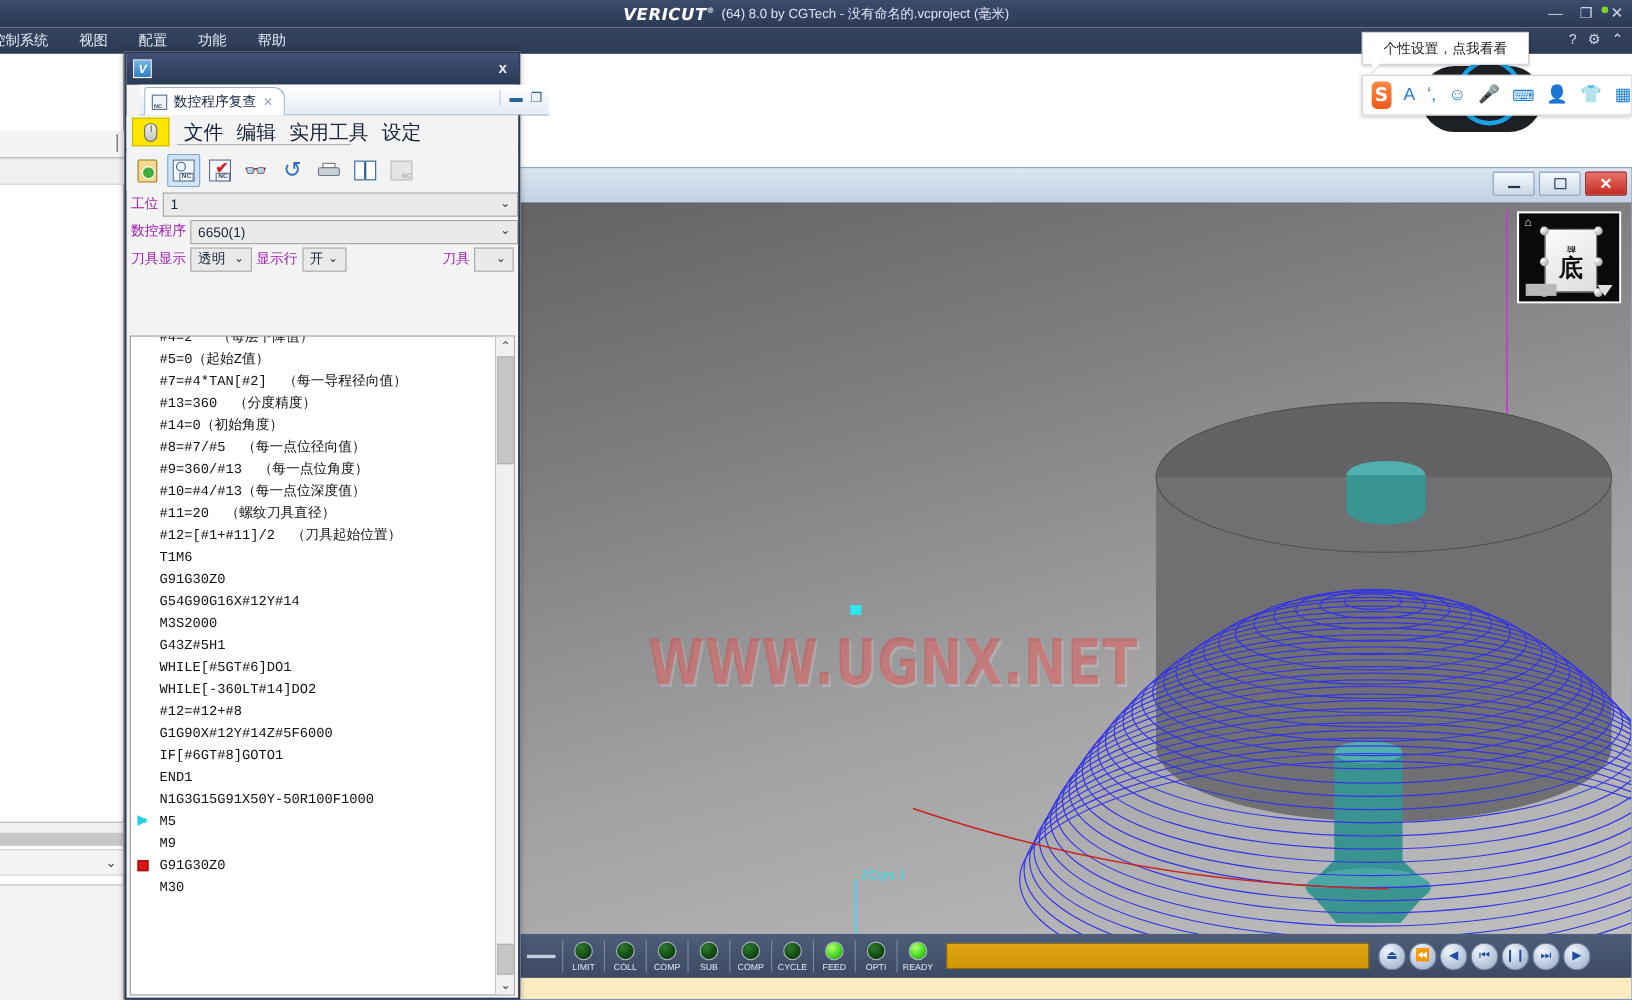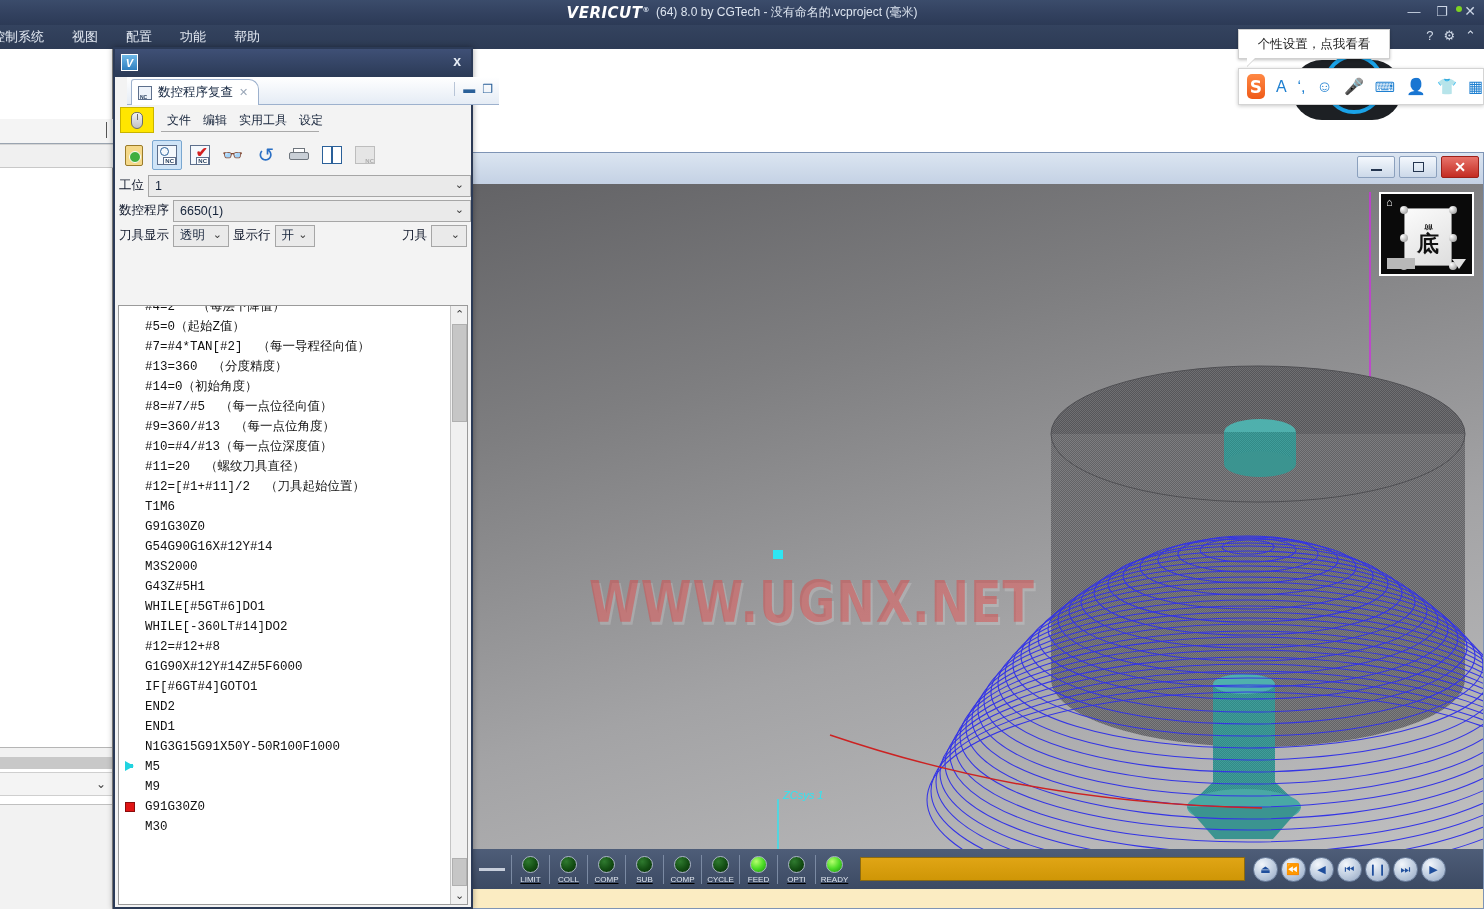--- a/index.html
+++ b/index.html
@@ -150,21 +150,21 @@
   
   .view3d-status {
     position:absolute; left:0px; top:696px; width:1010px; height:40px;
     background: linear-gradient(180deg,#4e5d78 0%, #3c4a63 100%);
     display:flex; align-items:center; padding-left:6px; gap:0;
   }
   .sb-dash { width:26px; height:3px; background:#c7cedb; margin-right:6px; }
   .led-group { display:flex; align-items:flex-start; }
   .led-cell {
     display:flex; flex-direction:column; align-items:center;
-    padding:0 4px; border-left:1px solid #7b8aa3; min-width:38px;text-decoration:underline;
+    padding:0 4px; border-left:1px solid #7b8aa3; min-width:38px;
   }
   .led {
     width:17px; height:17px; border-radius:50%;
     background: radial-gradient(circle at 35% 30%, #2f7a2f 0%, #134d13 55%, #0a2d0a 100%);
     border:1px solid #aab4c4; margin-top:1px;
   }
   .led.on {
     background: radial-gradient(circle at 35% 30%, #b6ff6e 0%, #4ddc27 50%, #1c8a12 100%);
   }
   .led-label { font-size:8px; color:#dfe5ee; margin-top:2px; letter-spacing:0px; }
@@ -247,21 +247,21 @@
     display:flex; align-items:center; justify-content:center;
   }
   .mouse-glyph {
     width:12px; height:17px; border-radius:6px 6px 7px 7px;
     background: linear-gradient(180deg,#f2f2f2 0%, #c2c2c2 100%);
     border:1px solid #6b6b6b; position:relative;
   }
   .mouse-glyph::after {
     content:""; position:absolute; left:5px; top:1px; width:1px; height:6px; background:#6b6b6b;
   }
-  .nc-menu-item { font-size:12px; color:#15233a; padding:3px 6px; cursor:default; }
+  .nc-menu-item { font-size:18px; color:#15233a; padding:3px 6px; cursor:default; }
   .nc-menu-underline {
     position:absolute; left:46px; top:82px; width:158px; height:1px; background:#a9a9a9;
   }
 
   .nc-toolbar {
     position:absolute; left:0; top:88px; width:356px; height:36px;
     background:#f3f3f3; display:flex; align-items:center; gap:3px; padding-left:4px;
   }
   .tb-btn {
     width:30px; height:30px; display:flex; align-items:center; justify-content:center;
@@ -279,21 +279,21 @@
   .ic-print { width:20px;height:15px;position:relative;}
   .ic-print .body{position:absolute;left:0;top:4px;width:20px;height:8px;background:#c9cfd6;border:1px solid #6e757d;border-radius:2px;}
   .ic-print .paper{position:absolute;left:4px;top:0;width:12px;height:5px;background:#fff;border:1px solid #6e757d;}
   .ic-split { width:20px;height:18px;border:1.5px solid #2a6099;background:#fff;position:relative;}
   .ic-split::after{content:"";position:absolute;left:8px;top:0;width:1.5px;height:100%;background:#2a6099;}
   .ic-dim { width:20px;height:18px;border:1.5px solid #b0b0b0;background:#e2e2e2;position:relative;opacity:.8;}
   .ic-dim .lbl{position:absolute;right:0;bottom:-1px;font-size:6px;font-weight:bold;color:#9a9a9a;}
 
   .nc-fields { position:absolute; left:0; top:124px; width:356px; }
   .fld-row { display:flex; align-items:center; height:25px; padding-left:4px; }
-  .fld-label { font-size:12.5px; color:#0f172a; white-space:nowrap; }
+  .fld-label { font-size:12.5px; color:#a21caf; white-space:nowrap; }
   .fld-combo {
     flex:1; height:22px; margin-left:4px; background:#eaeaea;
     border:1px solid #a6a6a6; position:relative;
     display:flex; align-items:center; padding-left:6px;
     font-size:12.5px; color:#15233a;
   }
   .fld-combo .chev { position:absolute; right:6px; top:2px; font-size:11px; color:#3b3b3b; }
   .fld-combo.small { flex:none; width:56px; }
   .fld-combo.tiny { flex:none; width:40px; }
   .fld-combo.blank { flex:none; width:36px; }
@@ -729,22 +729,21 @@
           <div class="code-line"><span>#12=[#1+#11]/2  （刀具起始位置）</span></div>
           <div class="code-line"><span>T1M6</span></div>
           <div class="code-line"><span>G91G30Z0</span></div>
           <div class="code-line"><span>G54G90G16X#12Y#14</span></div>
           <div class="code-line"><span>M3S2000</span></div>
           <div class="code-line"><span>G43Z#5H1</span></div>
           <div class="code-line"><span>WHILE[#5GT#6]DO1</span></div>
           <div class="code-line"><span>WHILE[-360LT#14]DO2</span></div>
           <div class="code-line"><span>#12=#12+#8</span></div>
           <div class="code-line"><span>G1G90X#12Y#14Z#5F6000</span></div>
-          <div class="code-line"><span>IF[#6GT#4]GOTO1</span></div>
-          <div class="code-line"><span>END2</span></div>
+          <div class="code-line"><span>IF[#6GT#8]GOTO1</span></div>
           <div class="code-line"><span>END1</span></div>
           <div class="code-line"><span>N1G3G15G91X50Y-50R100F1000</span></div>
           <div class="code-line"><span class="marker-arrow"></span><span>M5</span></div>
           <div class="code-line"><span>M9</span></div>
           <div class="code-line"><span class="marker-stop"></span><span>G91G30Z0</span></div>
           <div class="code-line"><span>M30</span></div>
         </div>
       <div class="code-scroll">
         <div class="cs-up">⌃</div>
         <div class="cs-thumb"></div>

